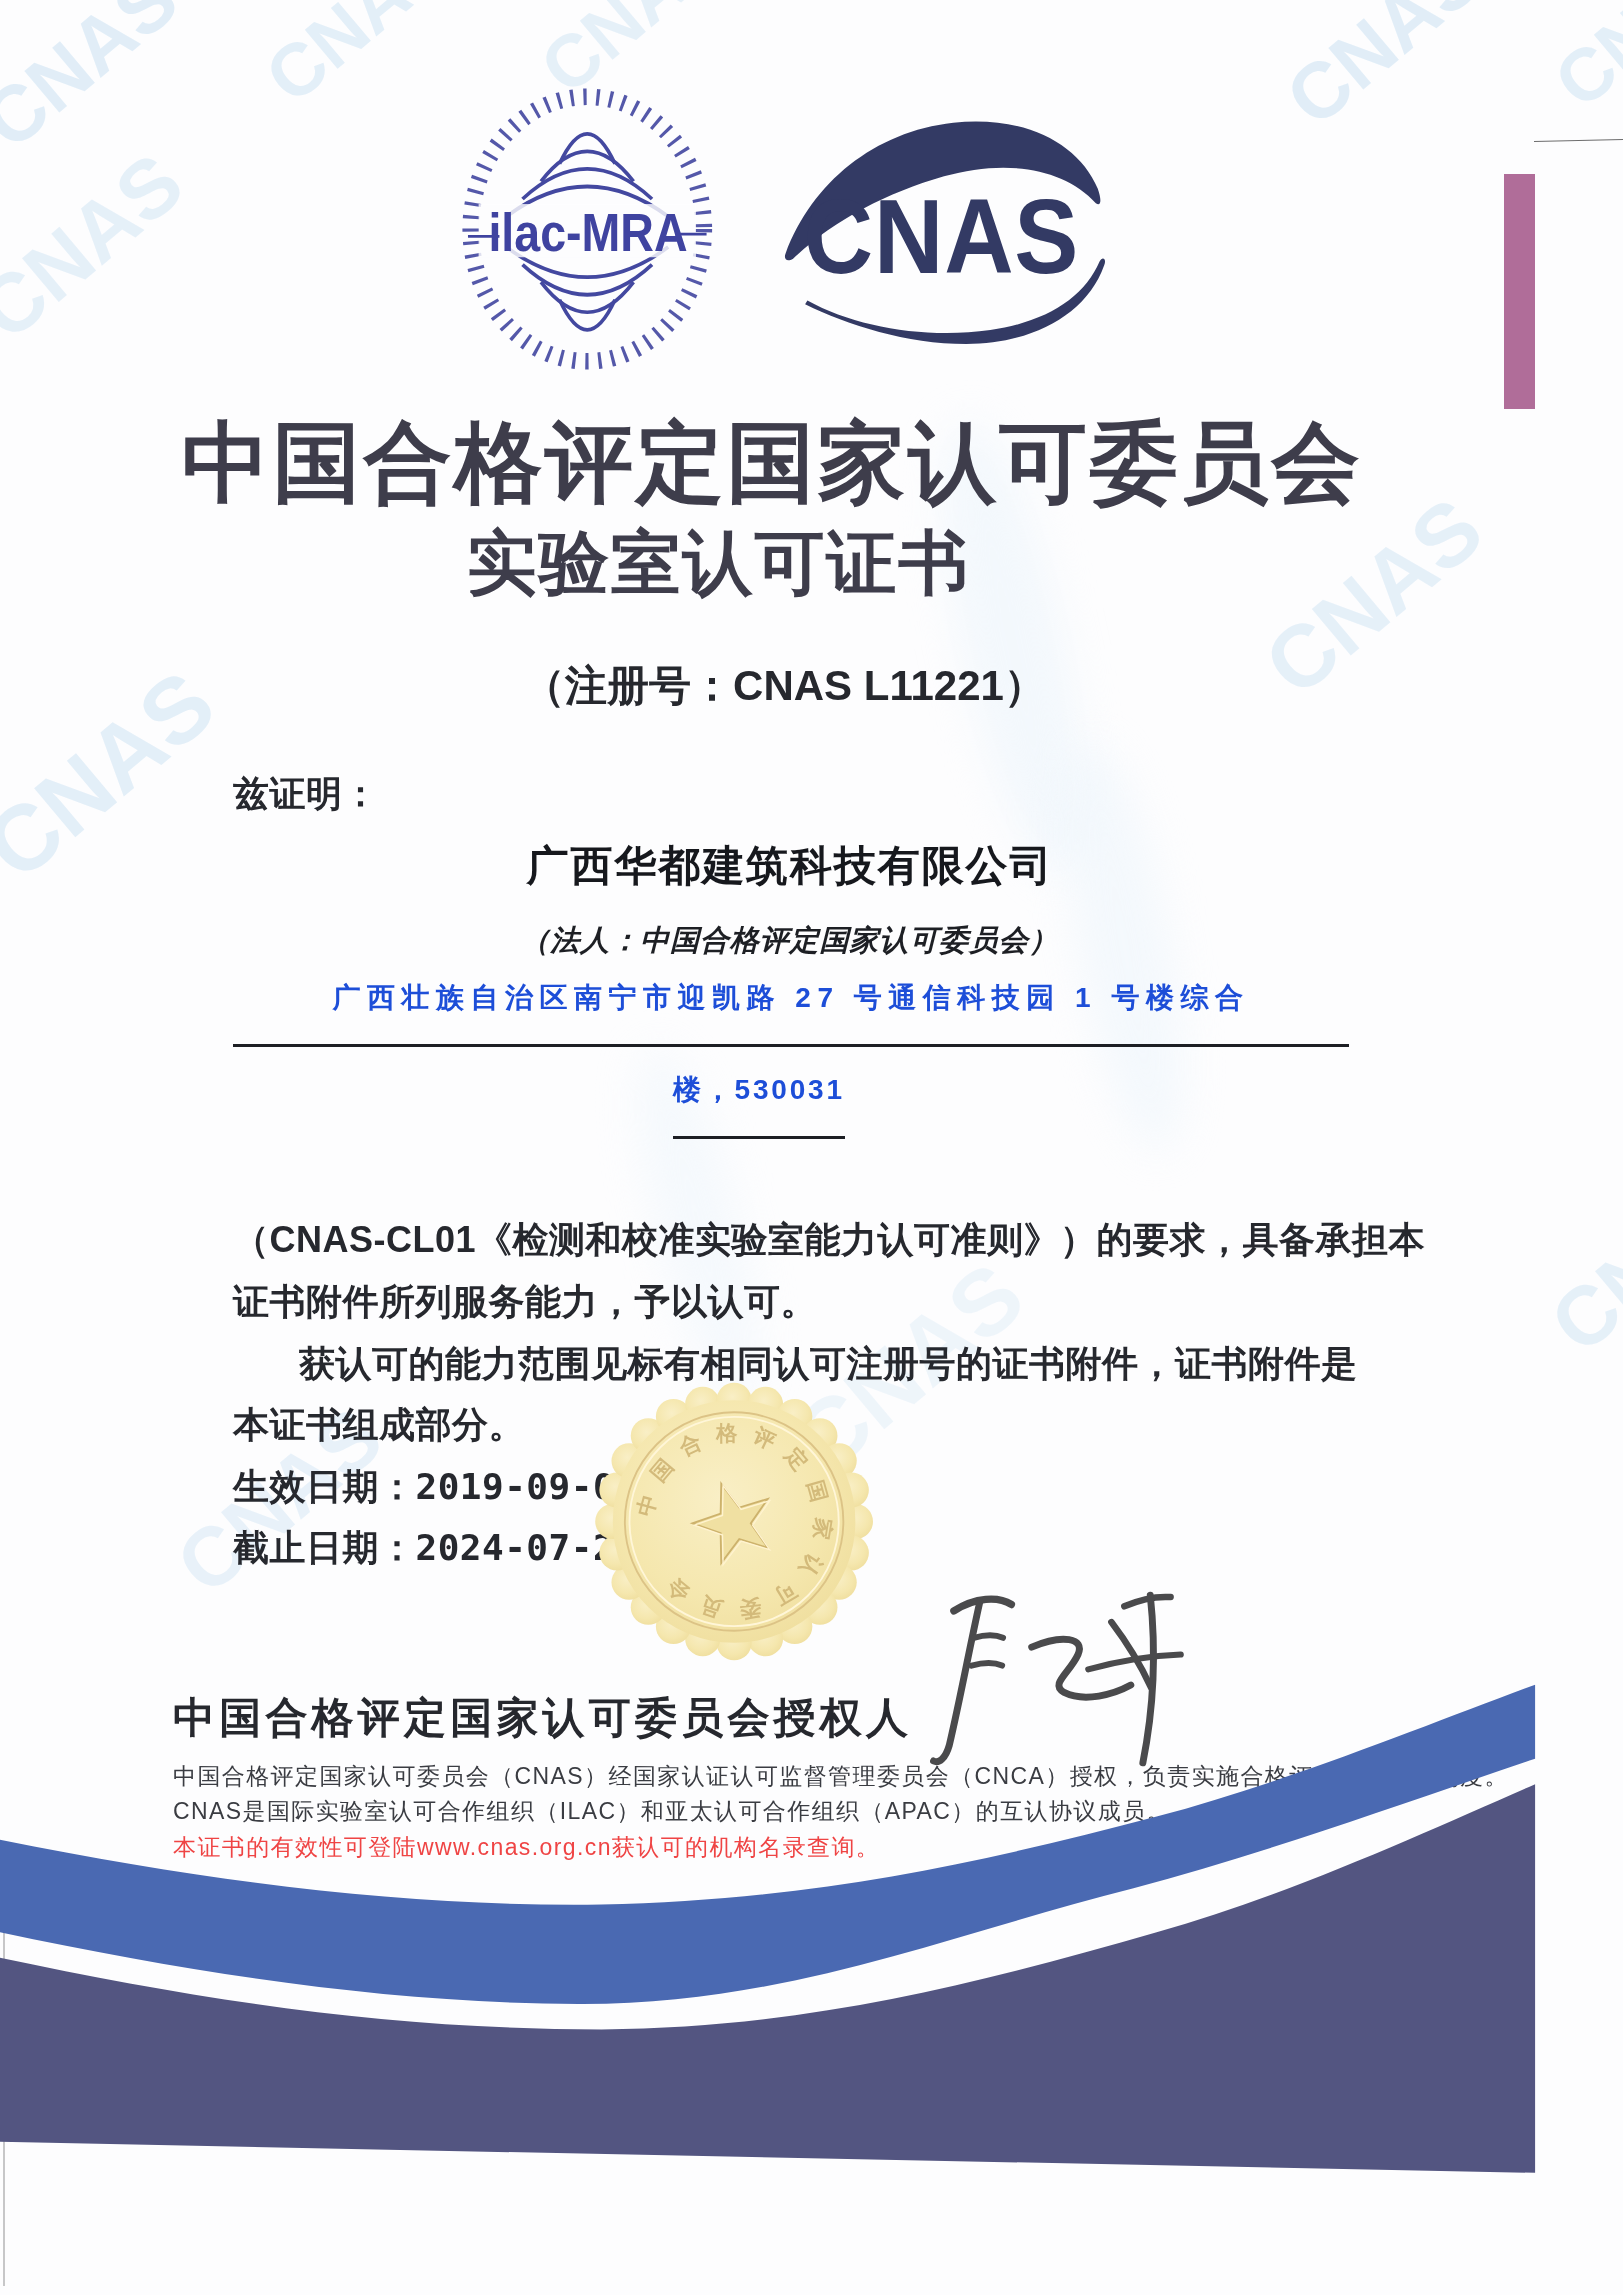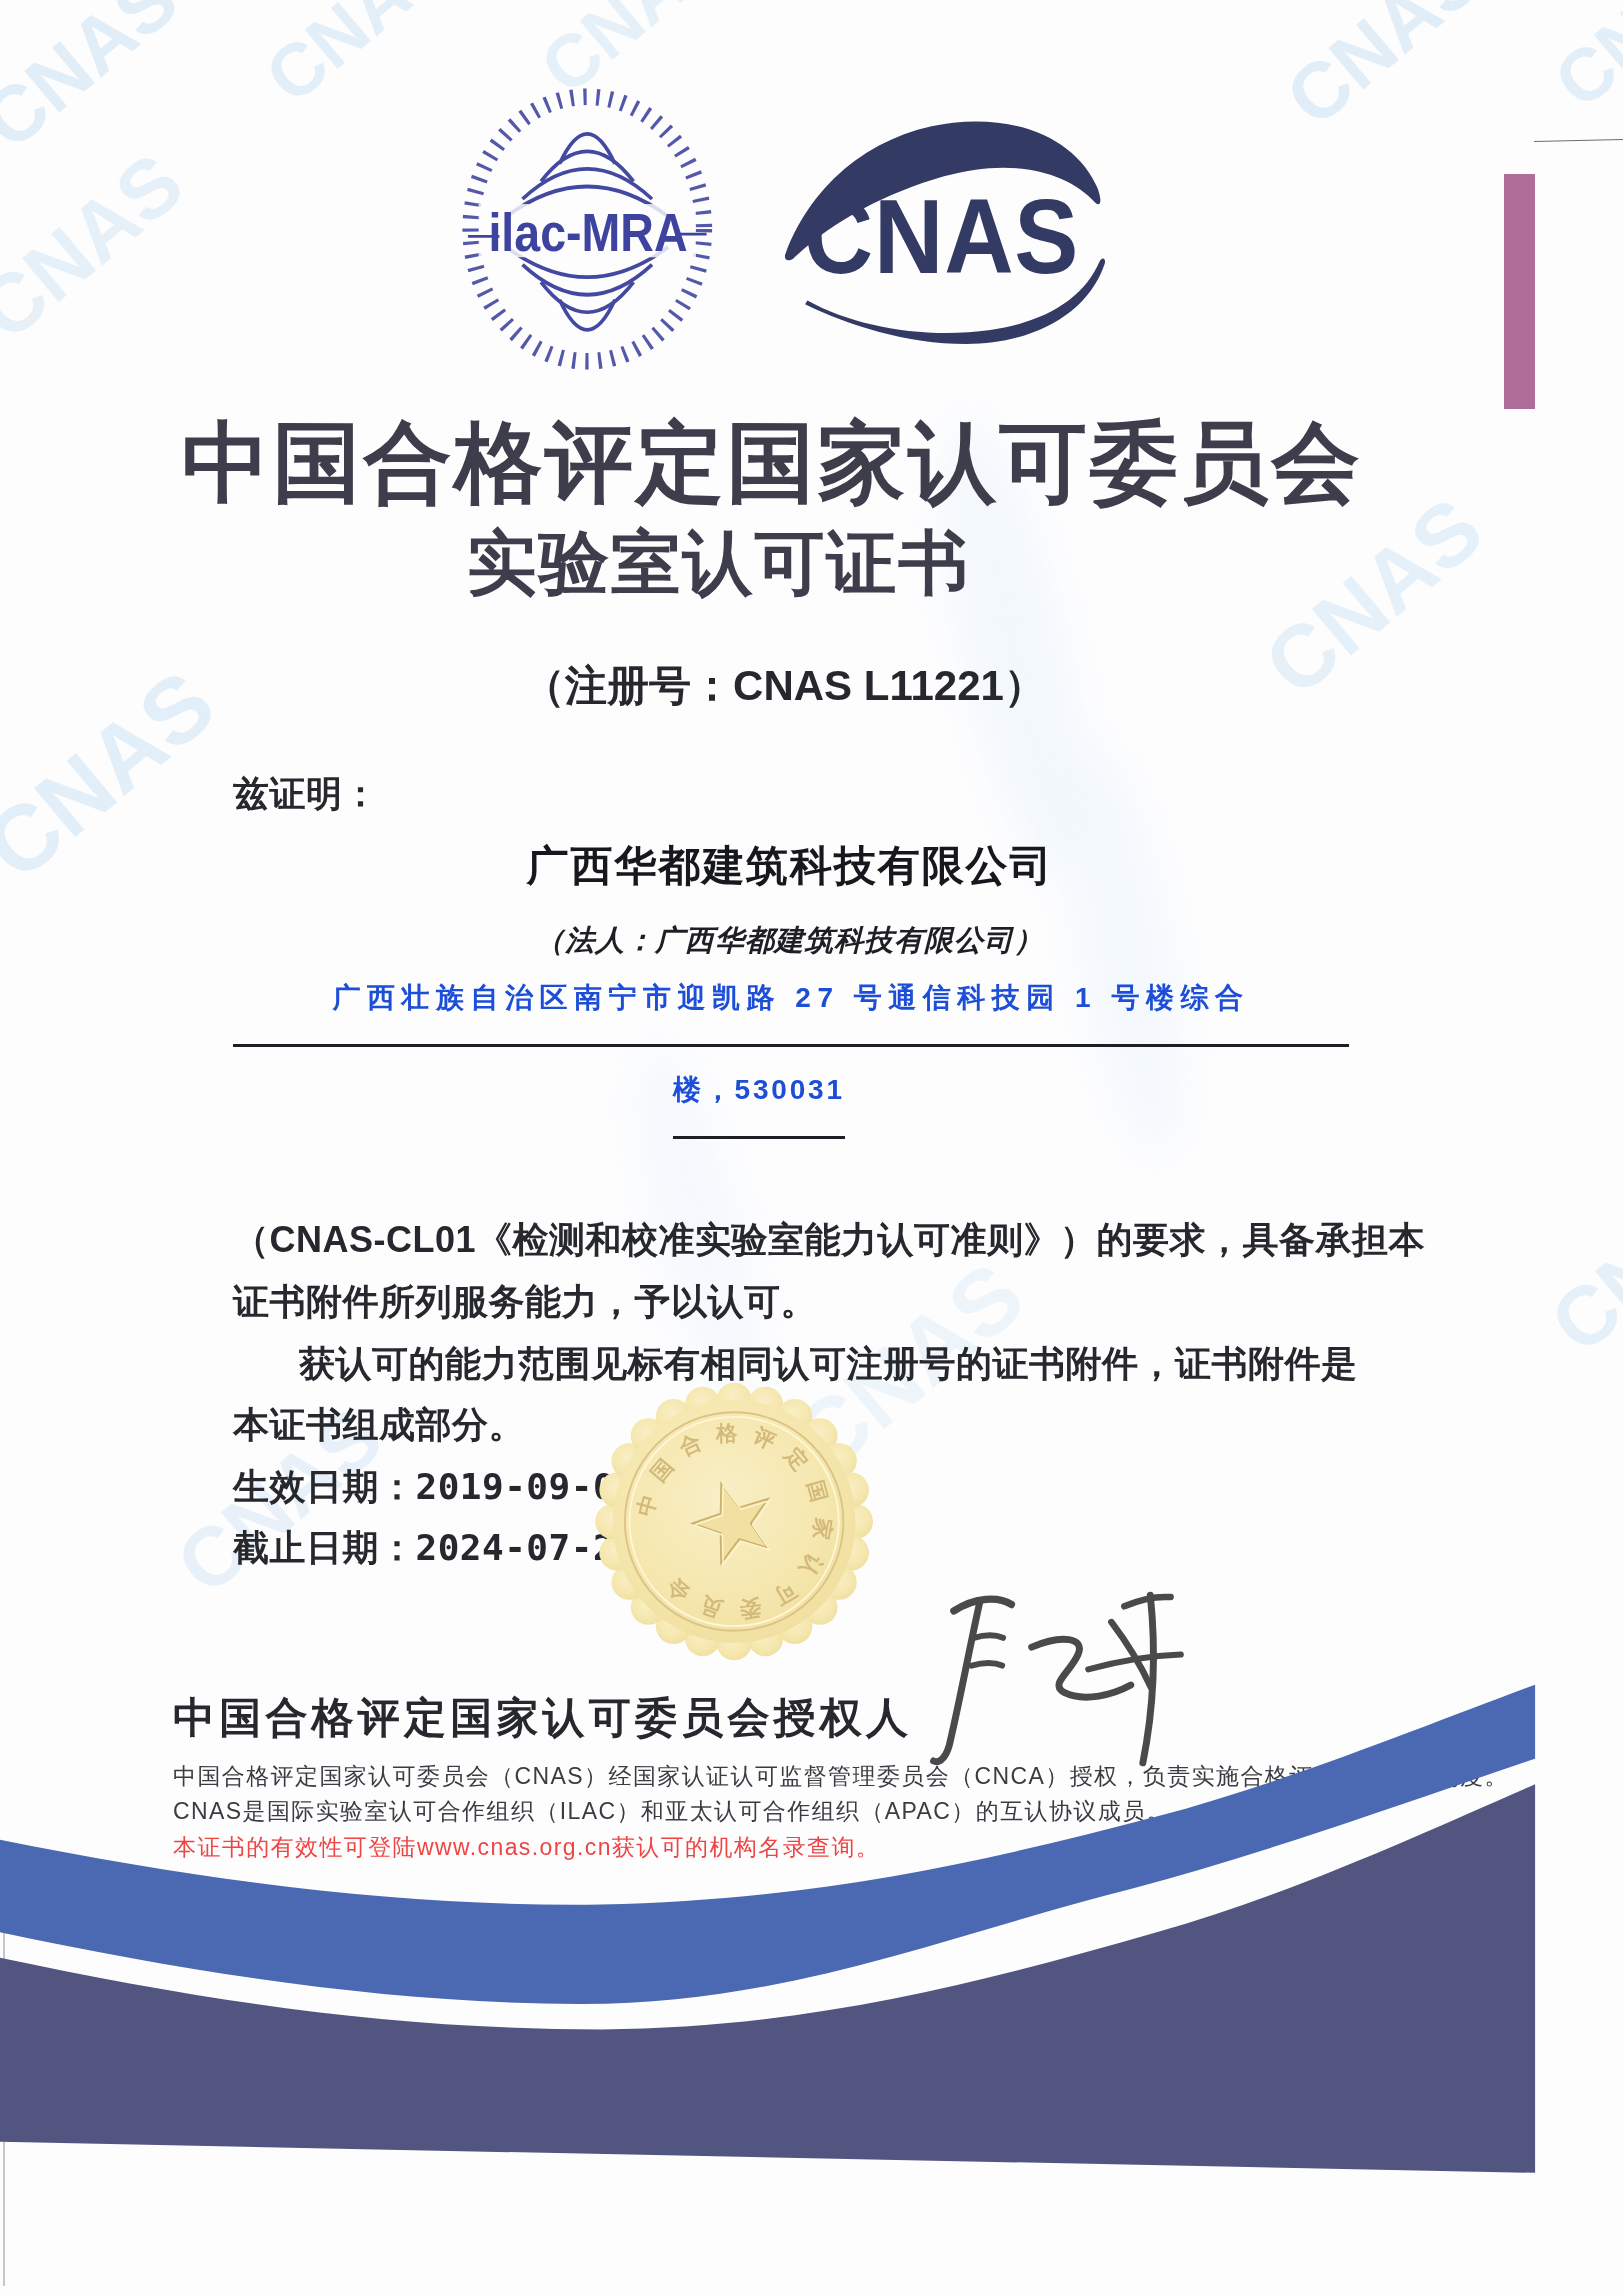--- a/index.html
+++ b/index.html
@@ -83,21 +83,21 @@
          C 1958 744 1833 703 1740 658 Z"></path>
   </svg>
   <div class="abs logo-text-cnas ctr" style="left:777px;top:180px;width:329px;">CNAS</div>
 
   <div class="abs t1 ctr" style="left:0px;top:404px;width:1544px;">中国合格评定国家认可委员会</div>
   <div class="abs t2 ctr" style="left:0px;top:517px;width:1437px;">实验室认可证书</div>
   <div class="abs reg ctr" style="left:0px;top:658px;width:1569px;">（注册号：CNAS L11221）</div>
 
   <div class="abs body-line" style="left:233px;top:776px;">兹证明：</div>
   <div class="abs company ctr" style="left:0px;top:838px;width:1580px;">广西华都建筑科技有限公司</div>
-  <div class="abs legal ctr" style="left:0px;top:921px;width:1579px;">（法人：广西华都建筑科技有限公司）</div>
+  <div class="abs legal ctr" style="left:0px;top:921px;width:1579px;">（法人：中国合格评定国家认可委员会）</div>
 
   <div class="abs addr ctr" style="left:233px;top:984px;width:1116px;letter-spacing:6.5px;">广西壮族自治区南宁市迎凯路 27 号通信科技园 1 号楼综合</div>
   <div class="abs addr" style="left:673px;top:1076px;letter-spacing:2.8px;">楼，530031</div>
 
   <div class="abs body-line" style="left:233px;top:1222px;">（CNAS-CL01《检测和校准实验室能力认可准则》）的要求，具备承担本</div>
   <div class="abs body-line" style="left:233px;top:1284px;">证书附件所列服务能力，予以认可。</div>
   <div class="abs body-line" style="left:299px;top:1346px;">获认可的能力范围见标有相同认可注册号的证书附件，证书附件是</div>
   <div class="abs body-line" style="left:233px;top:1407px;">本证书组成部分。</div>
 
   <div class="abs body-line" style="left:233px;top:1469px;">

